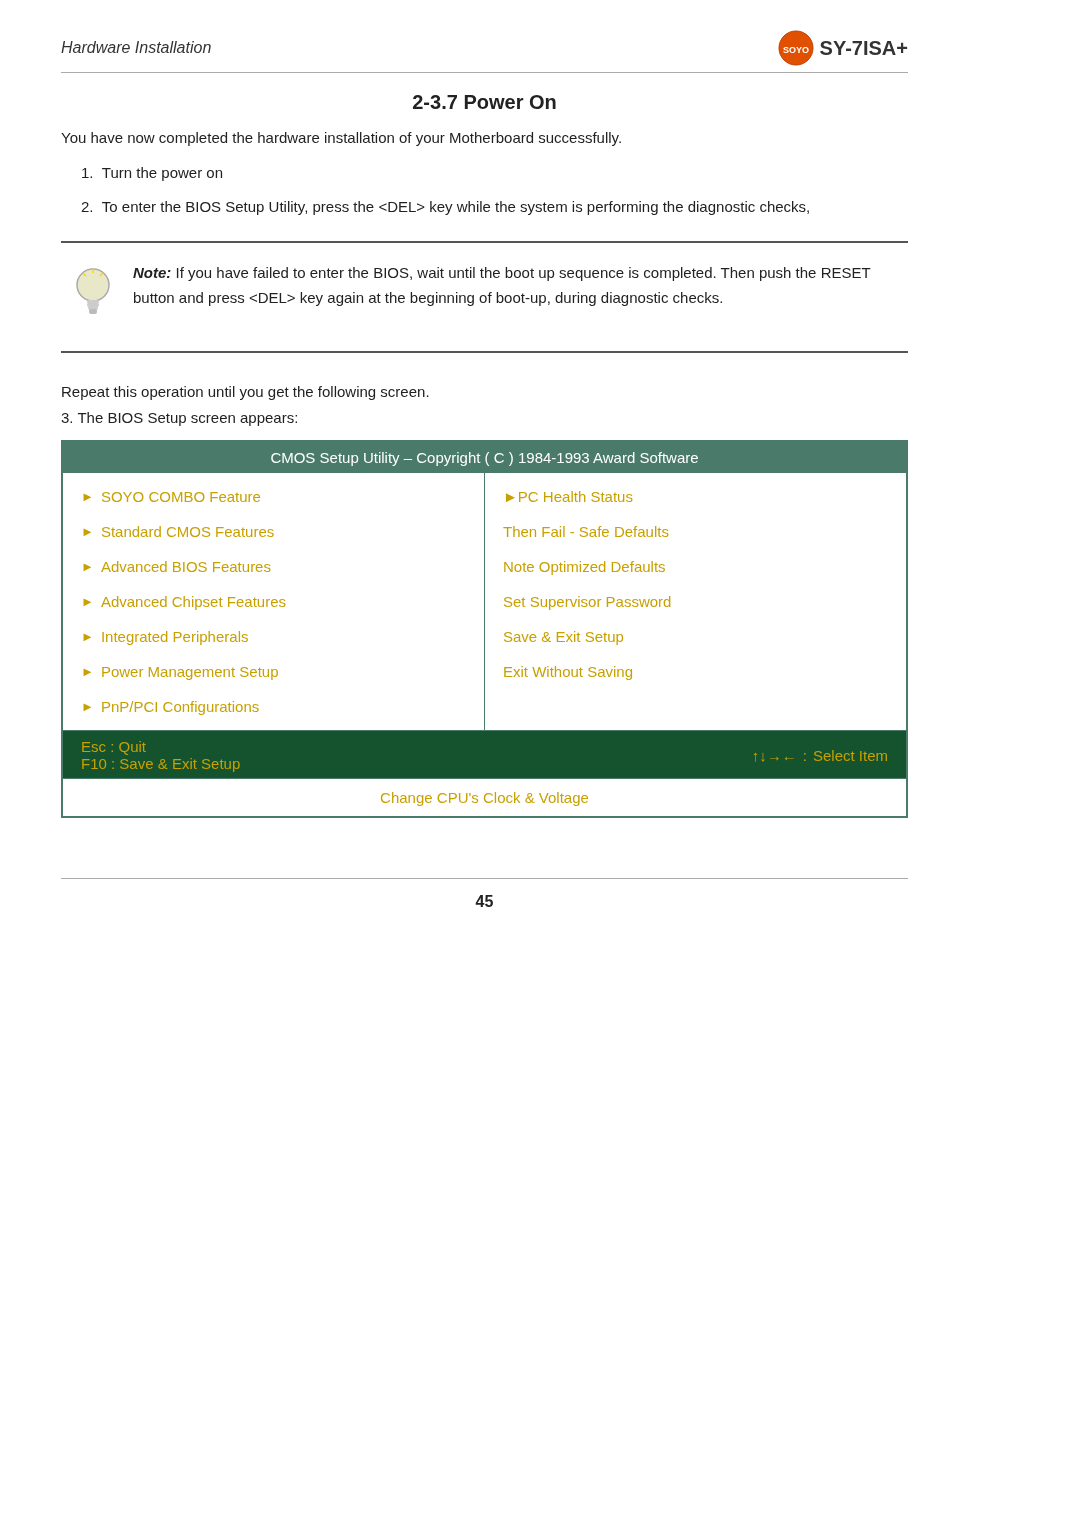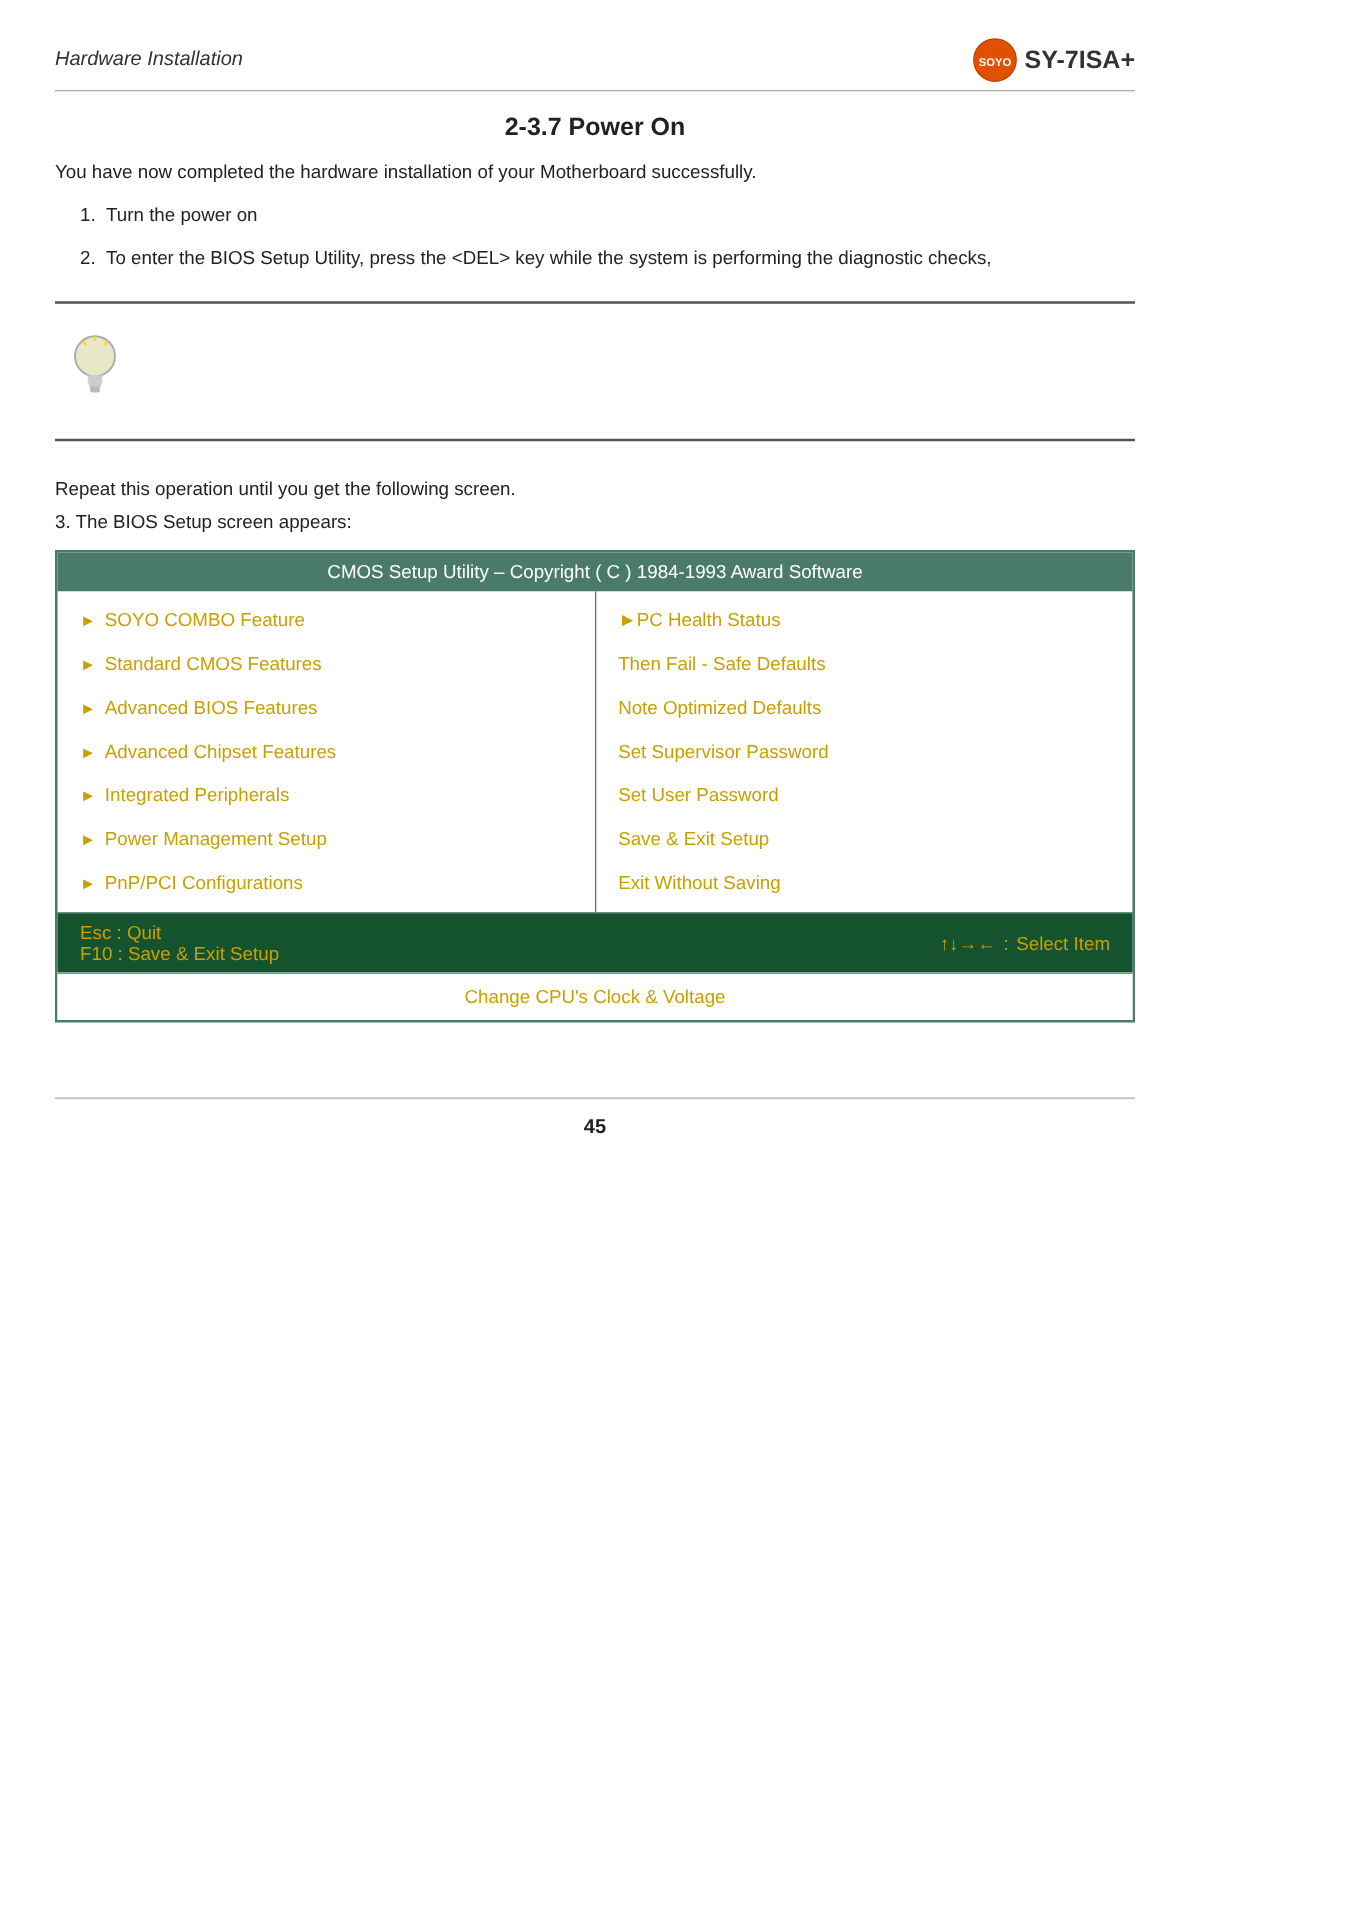--- a/index.html
+++ b/index.html
@@ -9,21 +9,21 @@
       font-size: 15px;
       color: #222;
       width: 1080px;
       min-height: 1528px;
       padding: 0;
     }
     .page {
       width: 968px;
       min-height: 1528px;
       background: #fff;
-      padding: 30px 60px 60px 44px;
+      padding: 30px 60px 60px 61px;
       position: relative;
     }
     .header-bar {
       display: flex;
       justify-content: space-between;
       align-items: center;
       border-bottom: 1px solid #aaa;
       padding-bottom: 6px;
       margin-bottom: 18px;
     }
@@ -210,20 +210,24 @@
       <ellipse cx="22" cy="22" rx="16" ry="16" fill="#e8e8c8" stroke="#aaa" stroke-width="1.5"></ellipse>
       <rect x="16" y="37" width="12" height="4" rx="2" fill="#ccc"></rect>
       <rect x="16" y="40" width="12" height="4" rx="2" fill="#ccc"></rect>
       <rect x="17" y="43" width="10" height="4" rx="2" fill="#ccc"></rect>
       <rect x="18" y="46" width="8" height="5" rx="2" fill="#bbb"></rect>
 
       <line x1="22" y1="10" x2="22" y2="6" stroke="#ffd700" stroke-width="1.5"></line>
       <line x1="15" y1="13" x2="12" y2="10" stroke="#ffd700" stroke-width="1.5"></line>
       <line x1="29" y1="13" x2="32" y2="10" stroke="#ffd700" stroke-width="1.5"></line>
     </svg>
+    <div class="note-text">
+      <em>Note:</em>
+      <span>If you have failed to enter the BIOS, wait until the boot up sequence is completed. Then push the RESET button and press &lt;DEL&gt; key again at the beginning of boot-up, during diagnostic checks.</span>
+    </div>
   </div>
 
   <p class="repeat-text">Repeat this operation until you get the following screen.</p>
 
   <p class="body-text">3.  The BIOS Setup screen appears:</p>
 
   <div class="bios-screen">
 
     <div class="bios-header">CMOS Setup Utility – Copyright ( C ) 1984-1993 Award Software</div>
 
@@ -266,23 +270,20 @@
           <span>PC Health Status</span>
         </div>
         <div class="bios-item-right">
           <span>Then Fail - Safe Defaults</span>
         </div>
         <div class="bios-item-right">
           <span>Note Optimized Defaults</span>
         </div>
         <div class="bios-item-right">
           <span>Set Supervisor Password</span>
-        </div>
-        <div class="bios-item-right">
-          <span>Set User Password</span>
         </div>
         <div class="bios-item-right">
           <span>Save &amp; Exit Setup</span>
         </div>
         <div class="bios-item-right">
           <span>Exit Without Saving</span>
         </div>
       </div>
     </div>
 

